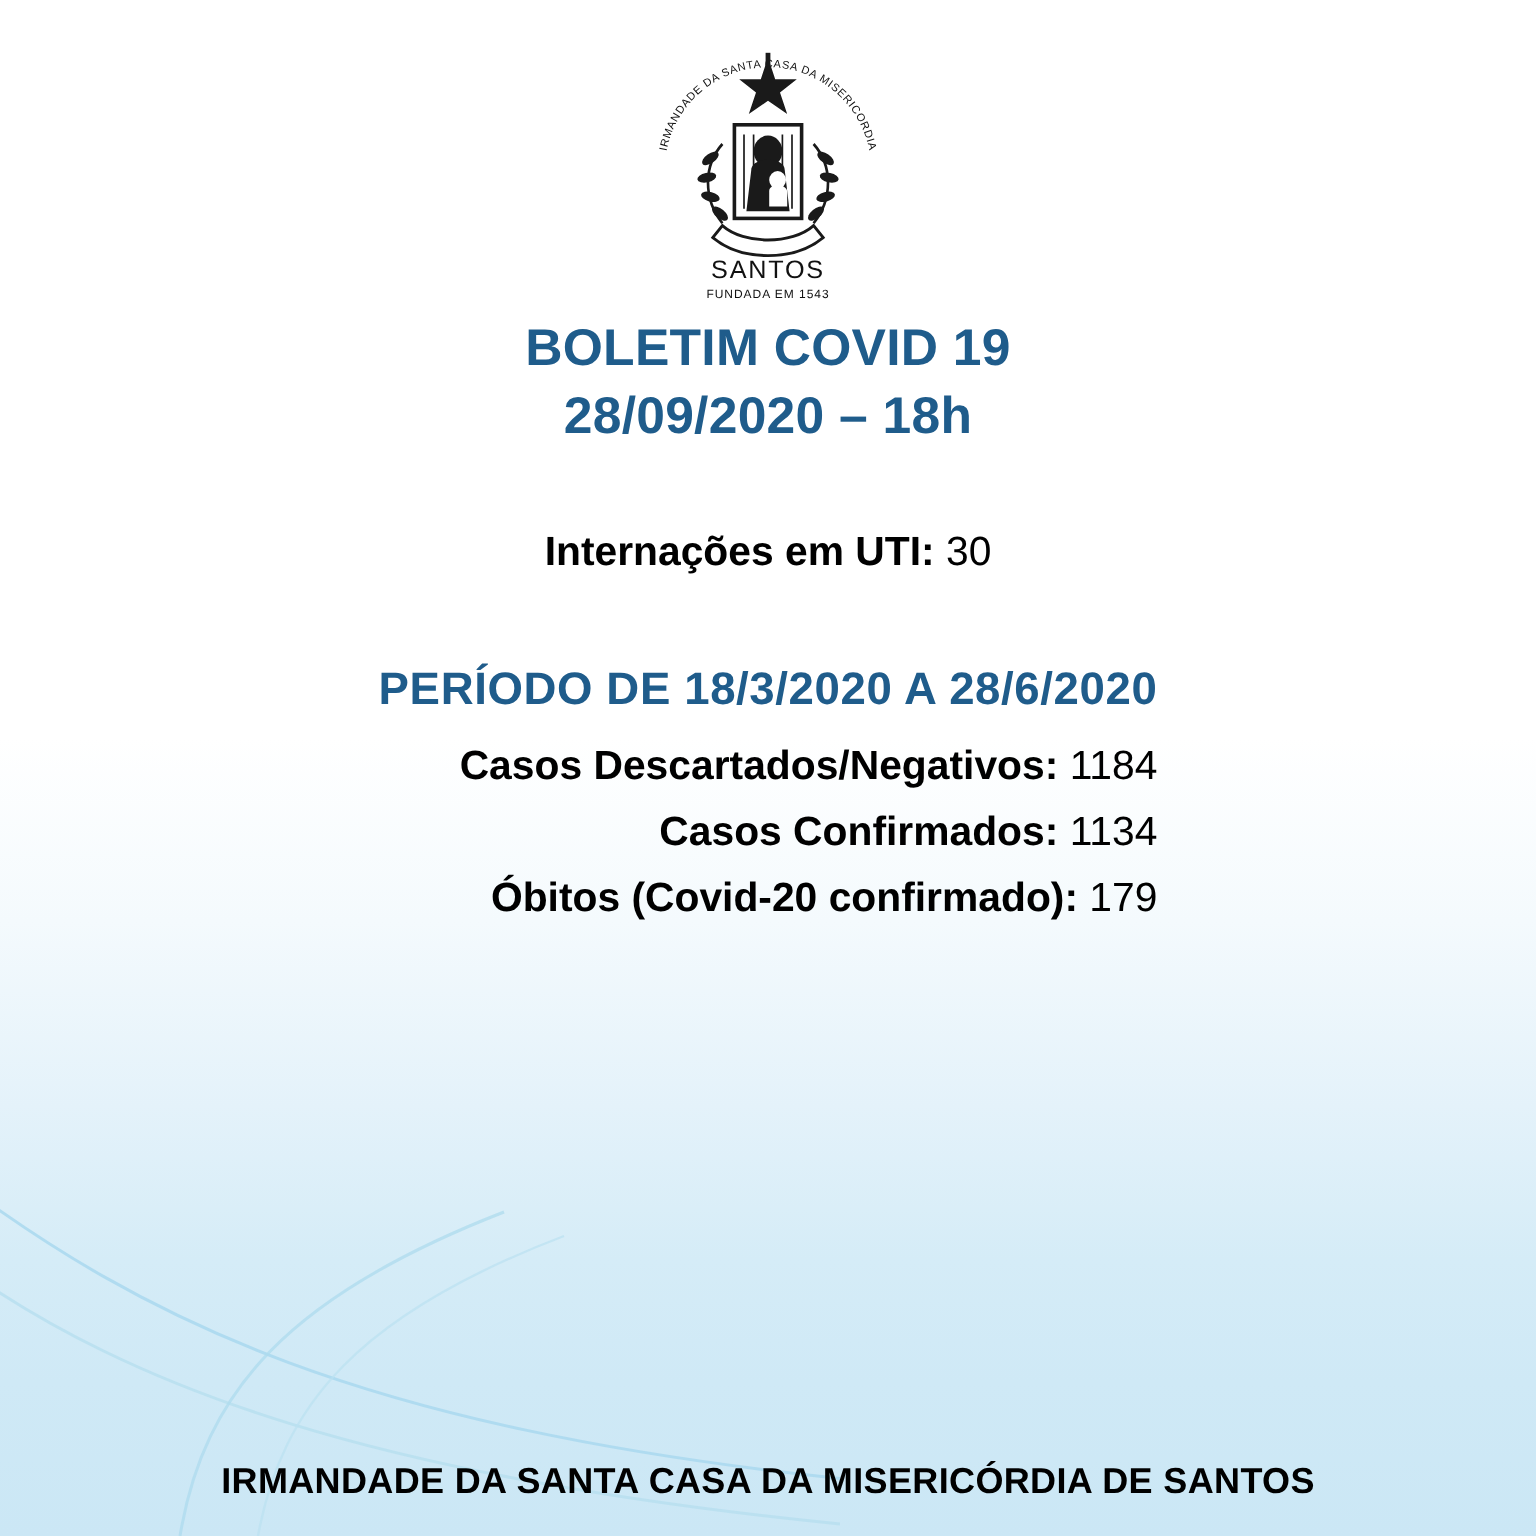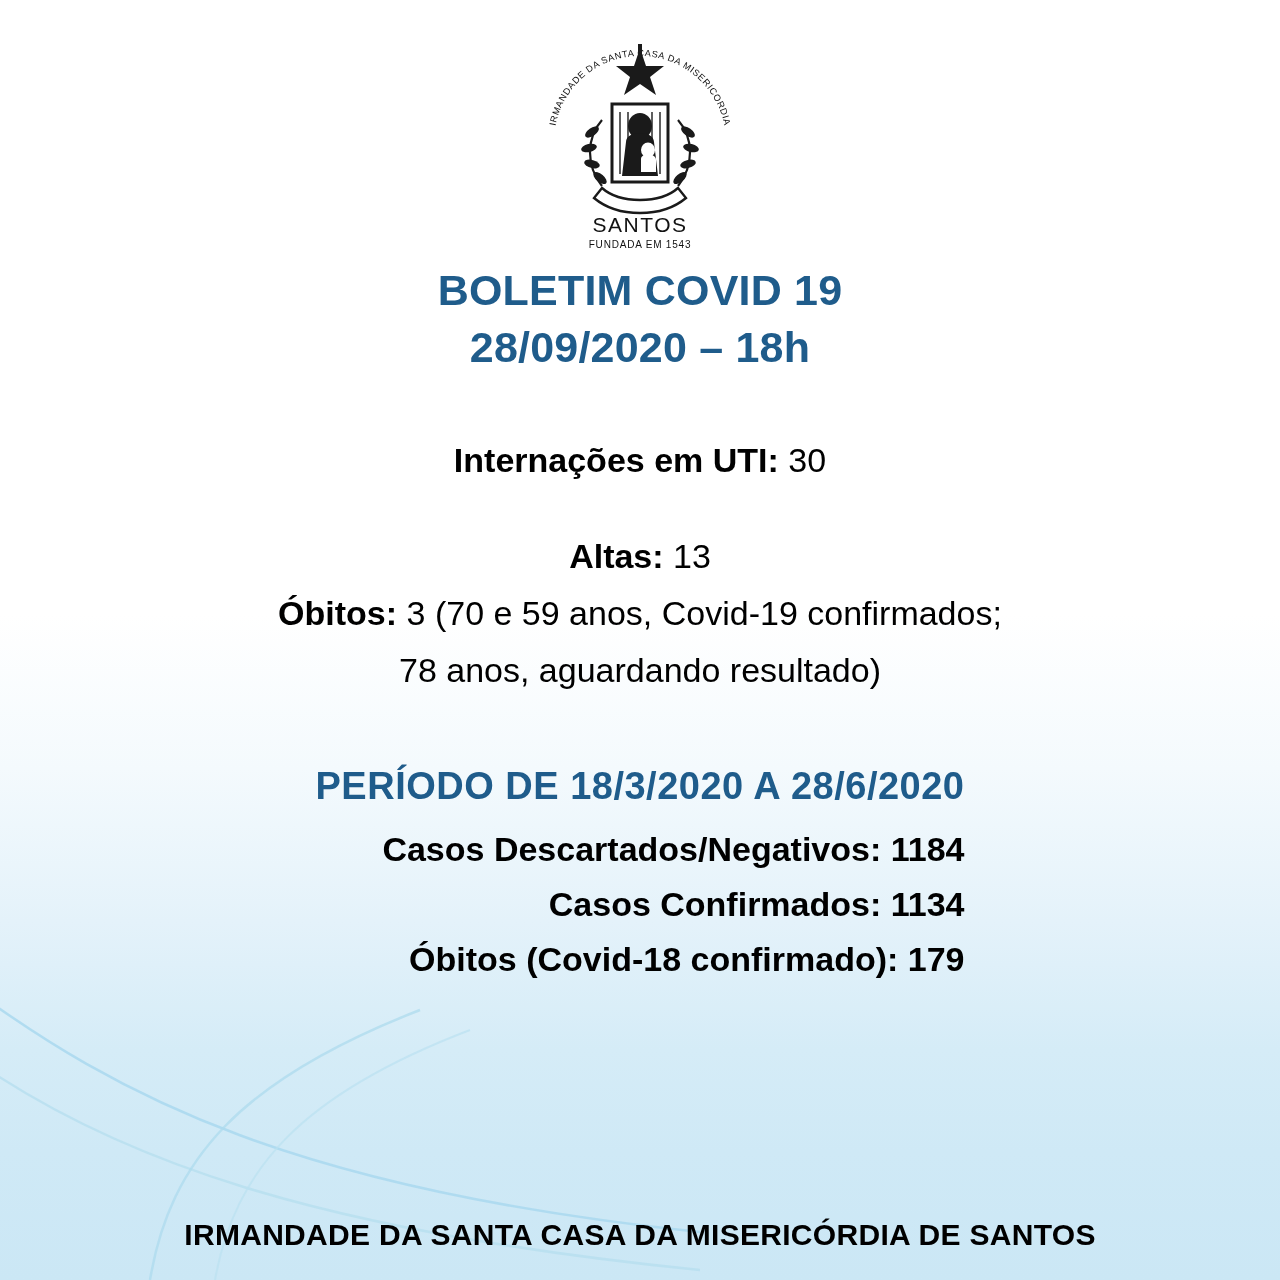--- a/index.html
+++ b/index.html
@@ -105,21 +105,21 @@
     font-size: 38px;
     letter-spacing: 0.5px;
     margin-bottom: 14px;
   }
   .period-row {
     color: #000000;
     font-size: 34px;
     line-height: 1.62;
   }
   .period-row .lbl { font-weight: bold; }
-  .period-row .val { font-weight: bold; margin-top: 48px; }
+  .period-row .val { font-weight: normal; margin-top: 48px; }
 
   
   .footer {
     position: absolute;
     bottom: 28px;
     left: 0;
     right: 0;
     text-align: center;
     color: #000000;
     font-weight: bold;
@@ -198,44 +198,33 @@
     <span class="title-line">28/09/2020 – 18h</span>
   </div>
 
   <div class="daily-block">
     <div>
       <span class="lbl">Internações em UTI:</span>
       <span class="val">30</span>
     </div>
   </div>
 
-  <div class="discharge-block">
-    <div>
-      <span class="lbl">Altas:</span>
-      <span class="val">13</span>
-    </div>
-    <div>
-      <span class="lbl">Óbitos:</span>
-      <span class="val">3 (70 e 59 anos, Covid-19 confirmados;</span>
-      <span class="val obit-cont">78 anos, aguardando resultado)</span>
-    </div>
-  </div>
 
   <div class="period-block">
     <div class="period-title">PERÍODO DE 18/3/2020 A 28/6/2020</div>
 
     <div class="period-row">
       <span class="lbl">Casos Descartados/Negativos:</span>
       <span class="val">1184</span>
     </div>
     <div class="period-row">
       <span class="lbl">Casos Confirmados:</span>
       <span class="val">1134</span>
     </div>
     <div class="period-row">
-      <span class="lbl">Óbitos (Covid-18 confirmado):</span>
+      <span class="lbl">Óbitos (Covid-20 confirmado):</span>
       <span class="val">179</span>
     </div>
   </div>
 
   <div class="footer">IRMANDADE DA SANTA CASA DA MISERICÓRDIA DE SANTOS</div>
 
 </div>
 
 </body></html>

